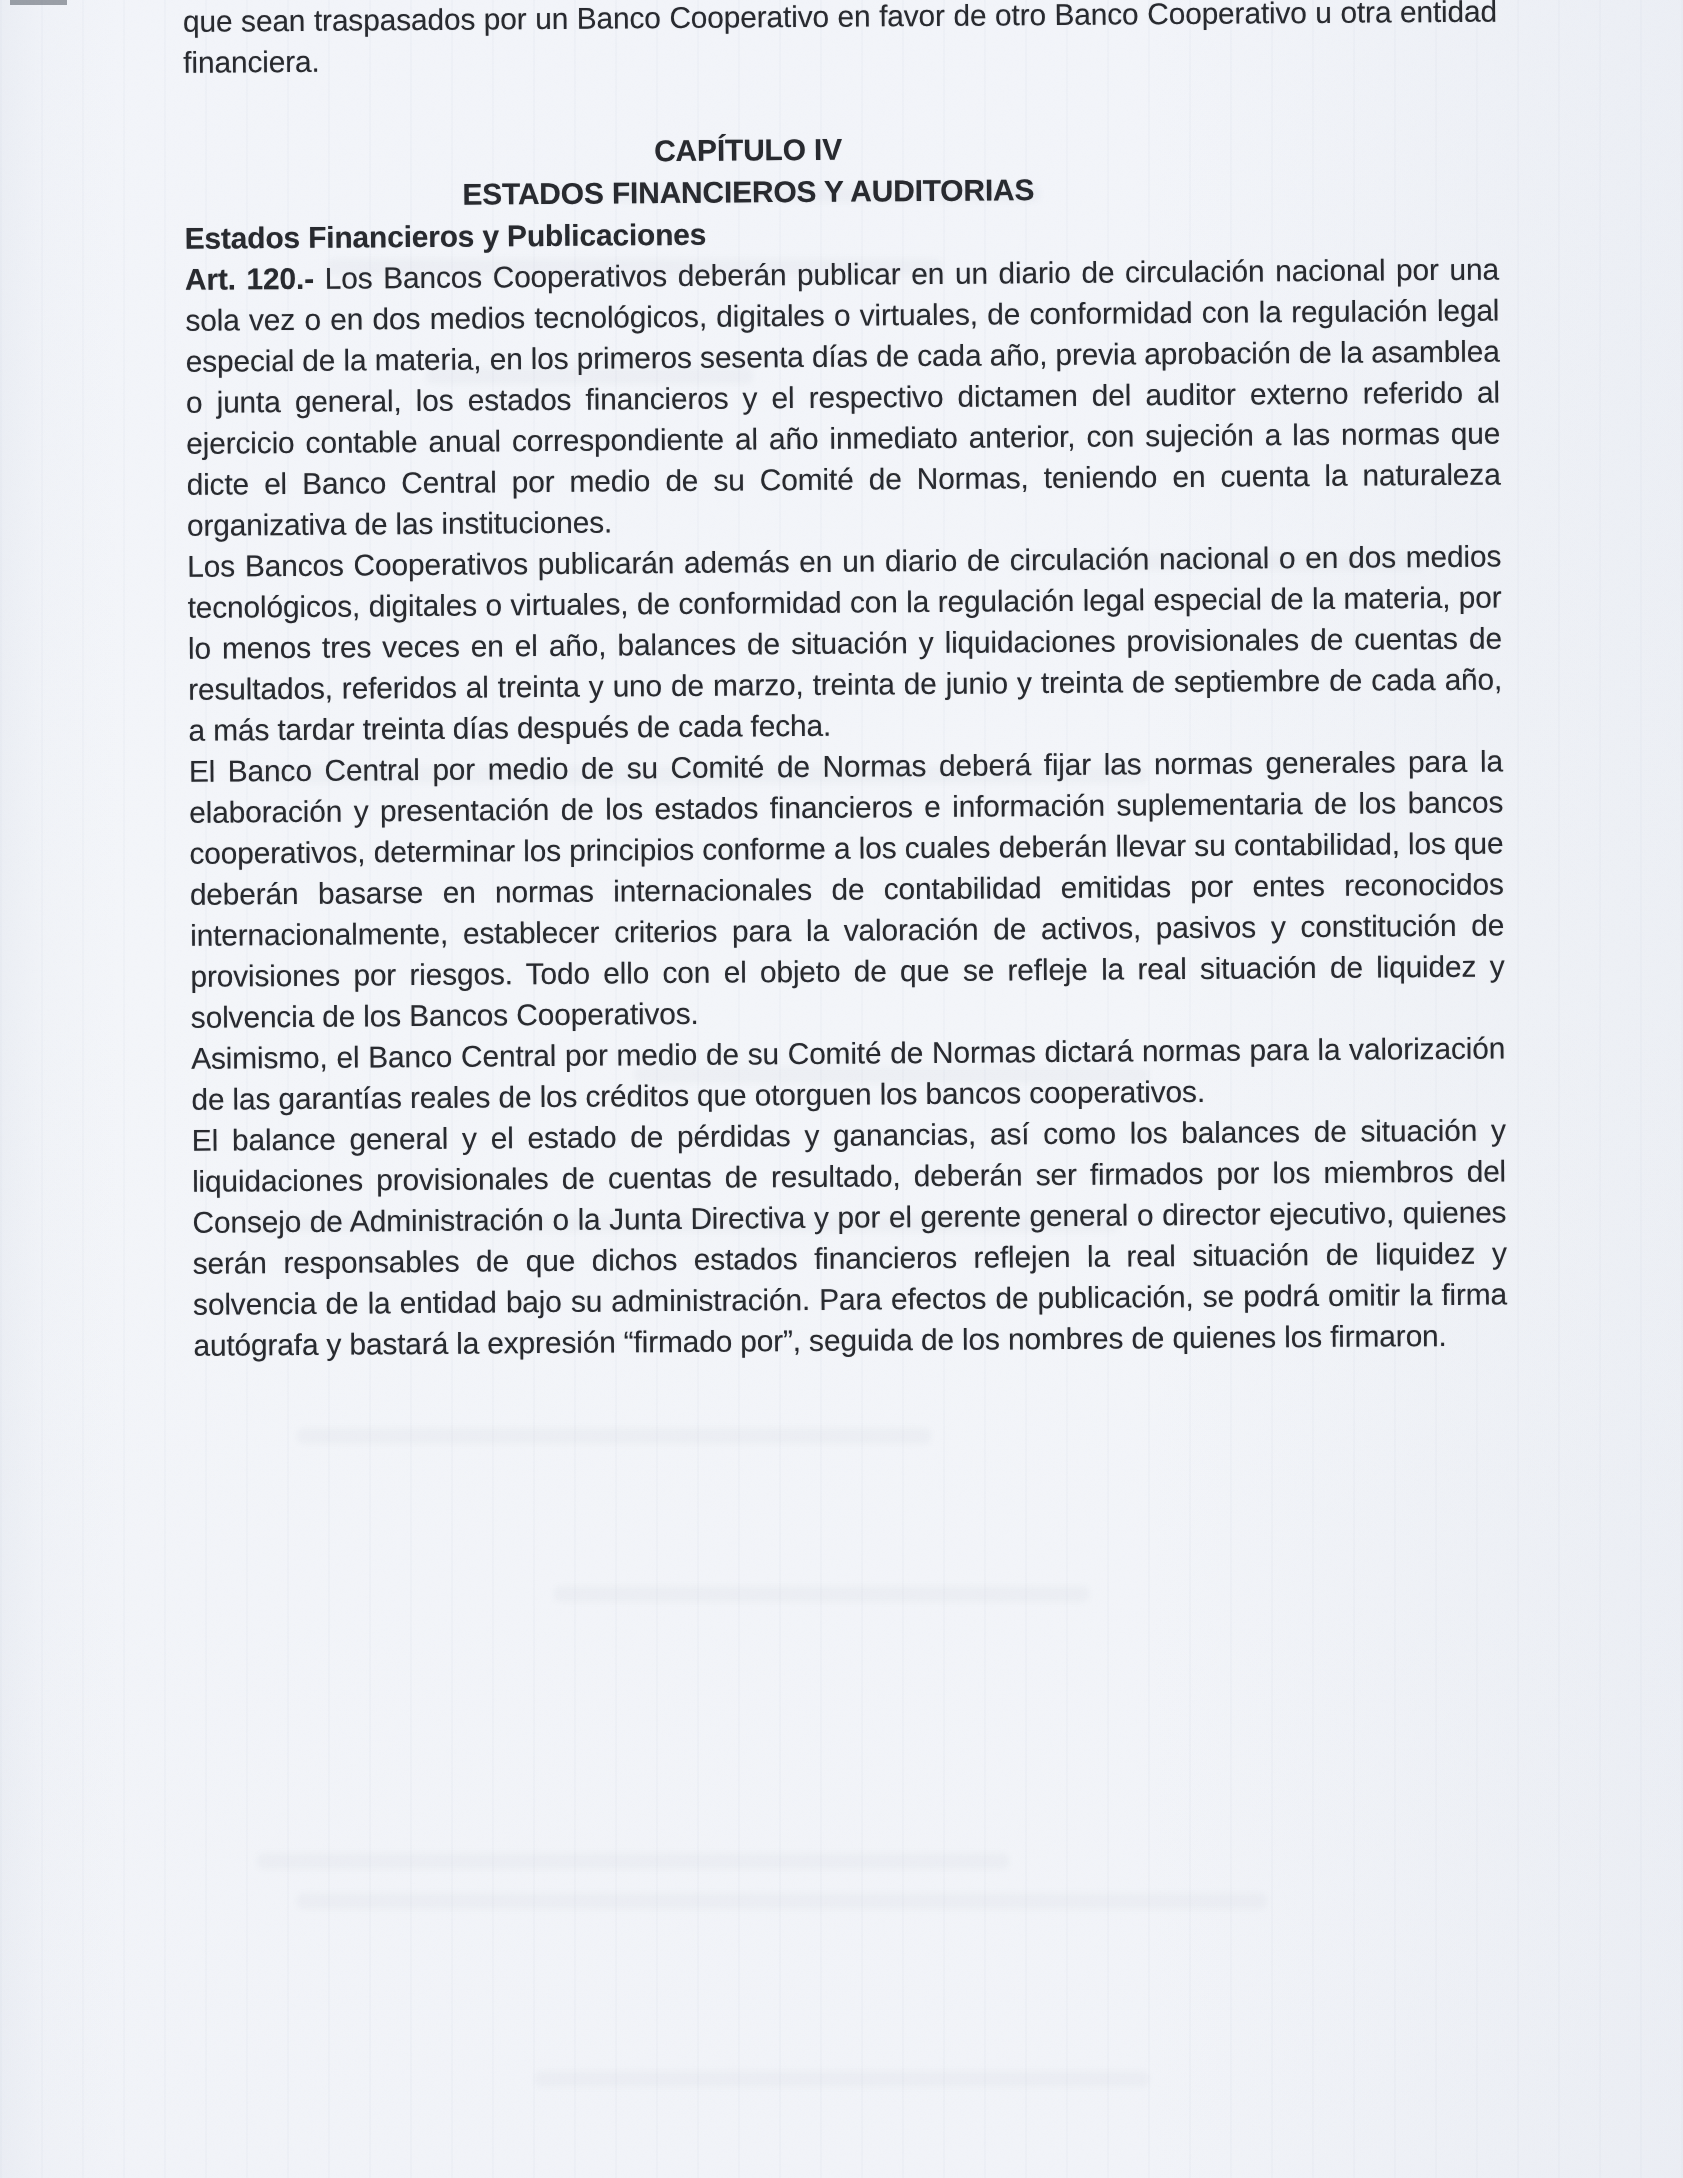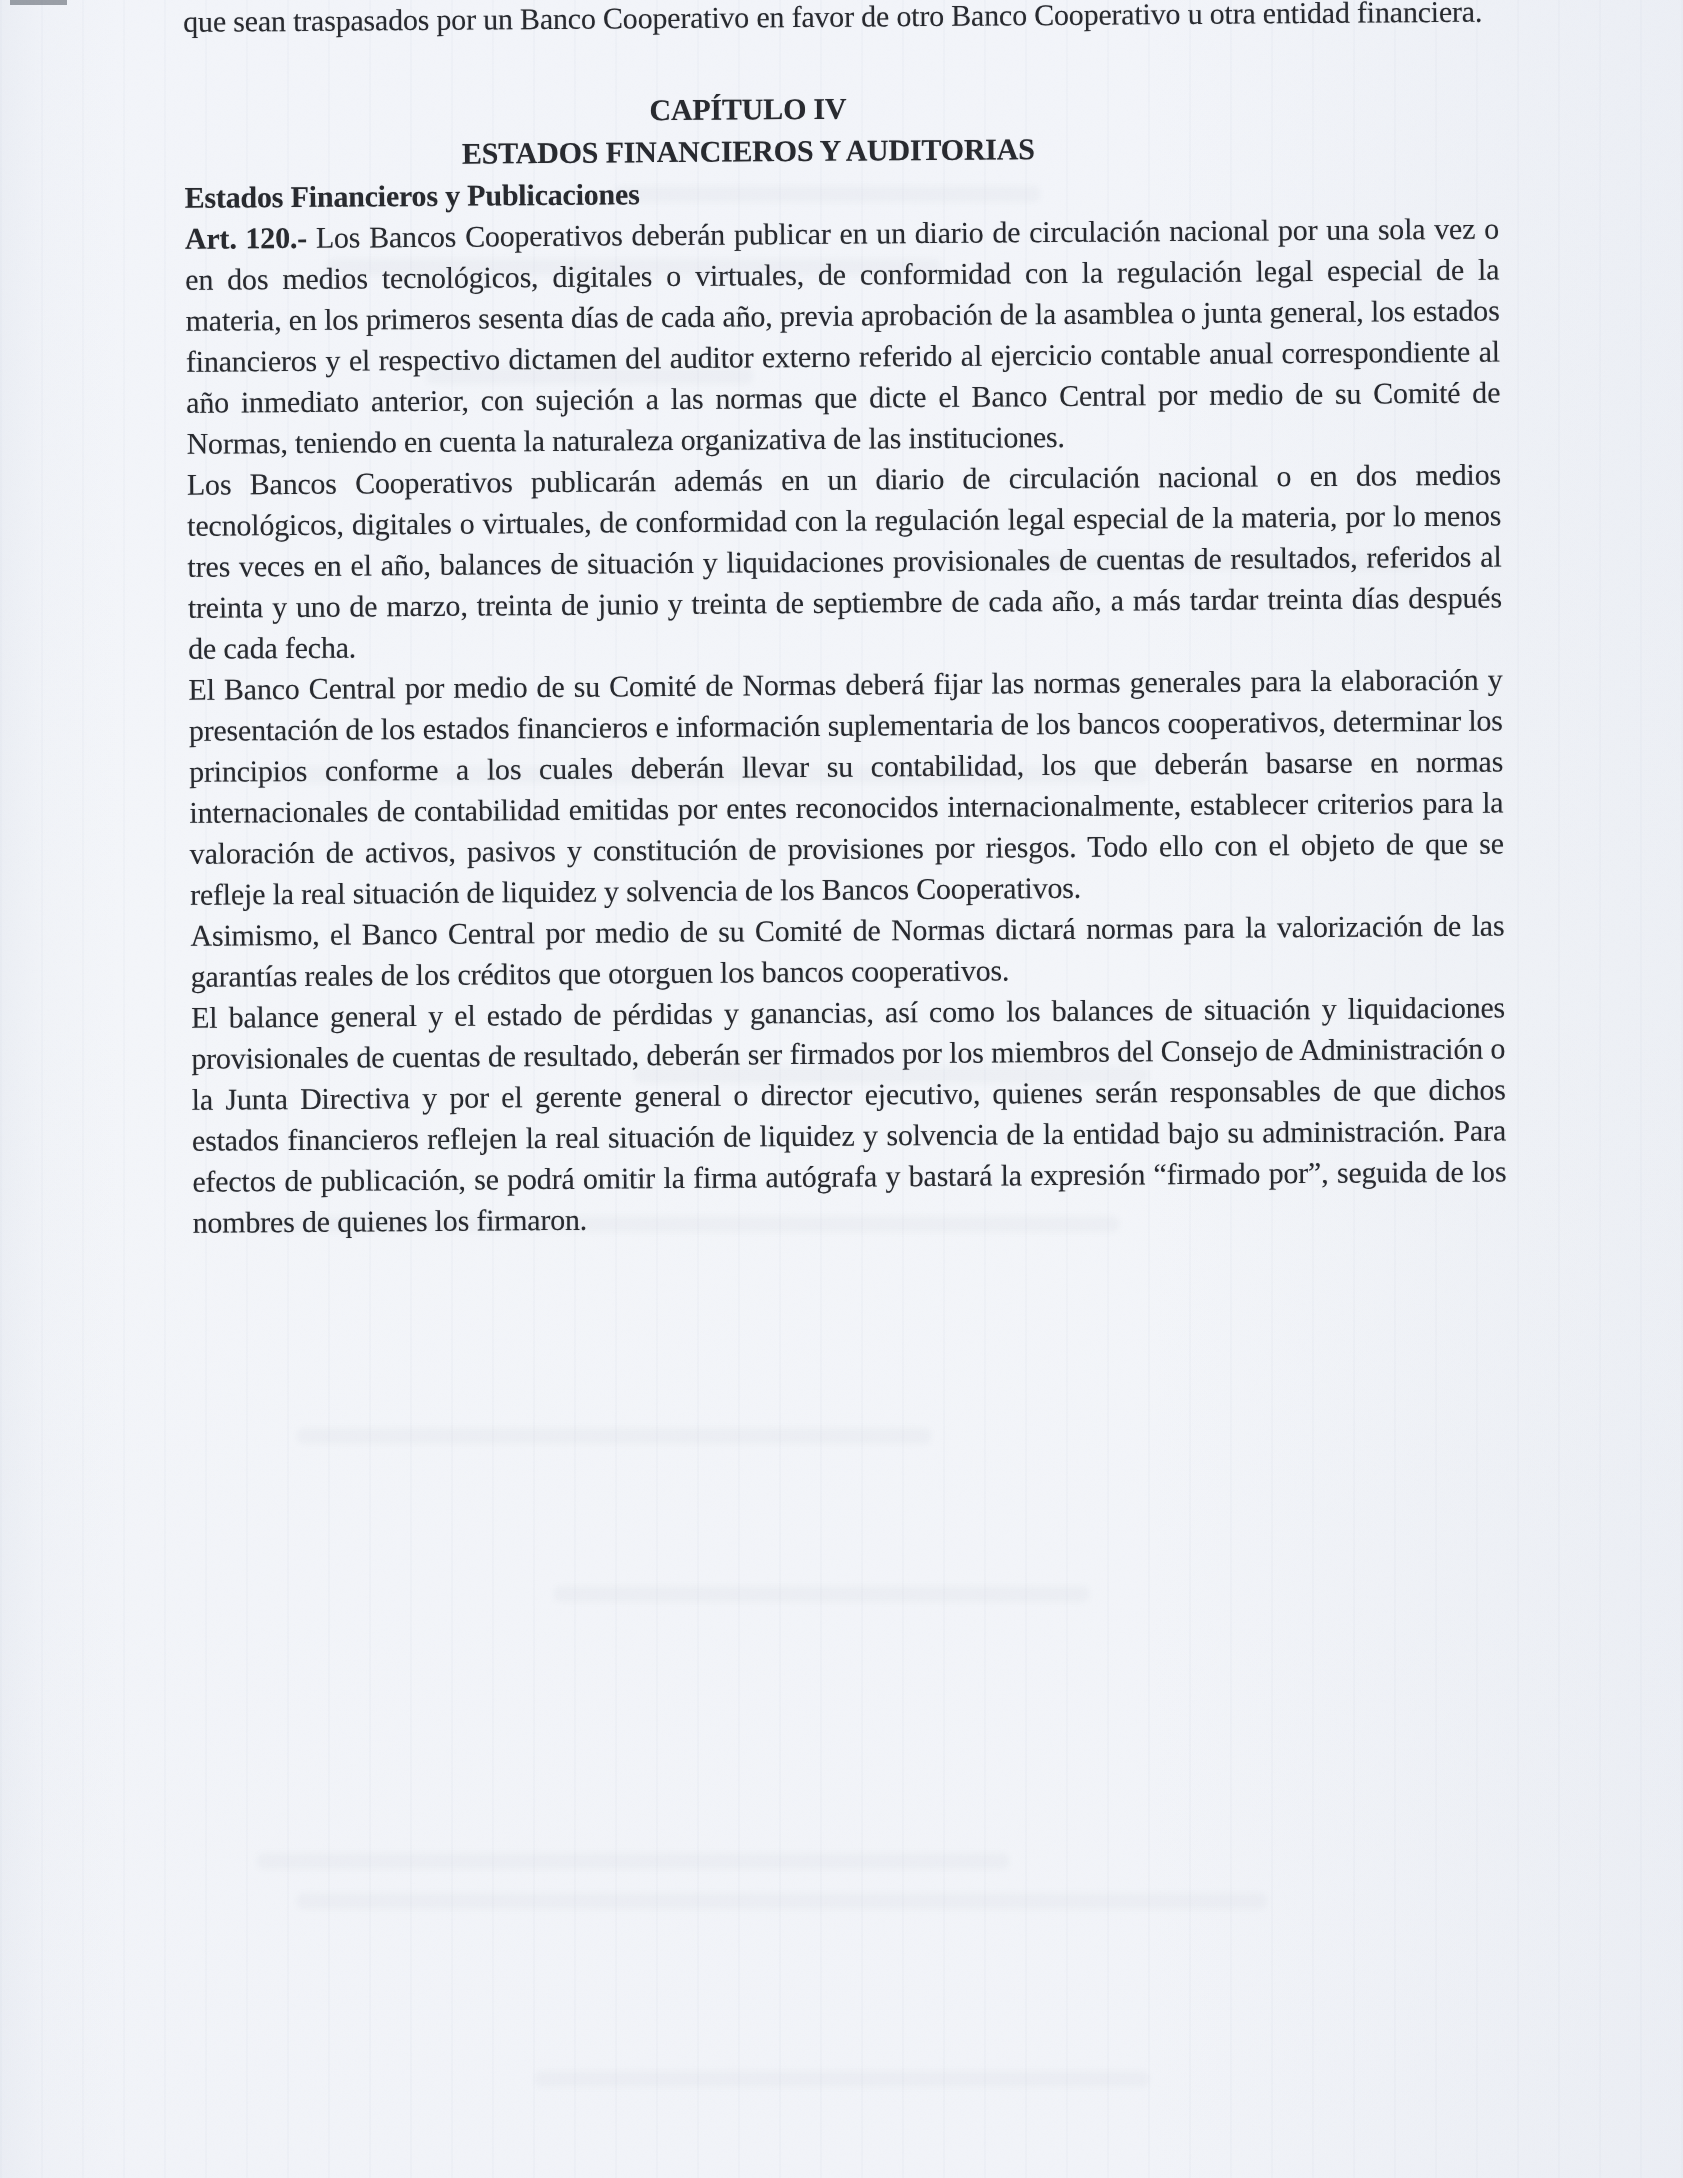--- a/index.html
+++ b/index.html
@@ -12,21 +12,21 @@
   }
   .page {
     position: relative;
     width: 1683px;
     height: 2178px;
     background:
       linear-gradient(90deg, rgba(198,206,219,0.18) 0px, rgba(198,206,219,0.06) 40px, rgba(0,0,0,0) 119px),
       linear-gradient(90deg, rgba(0,0,0,0) 68%, rgba(178,188,204,0.10) 100%),
       repeating-linear-gradient(90deg, rgba(168,180,200,0.06) 0px, rgba(168,180,200,0.06) 2px, rgba(0,0,0,0) 2px, rgba(0,0,0,0) 41px),
       linear-gradient(180deg, #f2f4f9 0%, #f3f5f9 45%, #f1f3f8 100%);
-    font-family: Liberation Serif, serif;
+    font-family: Liberation Sans, sans-serif;
     color: #26282d;
   }
   .content {
     position: absolute;
     left: 186px;
     top: 0;
     width: 1314px;
     transform: rotate(-0.45deg);
     transform-origin: 8% 30%;
   }

